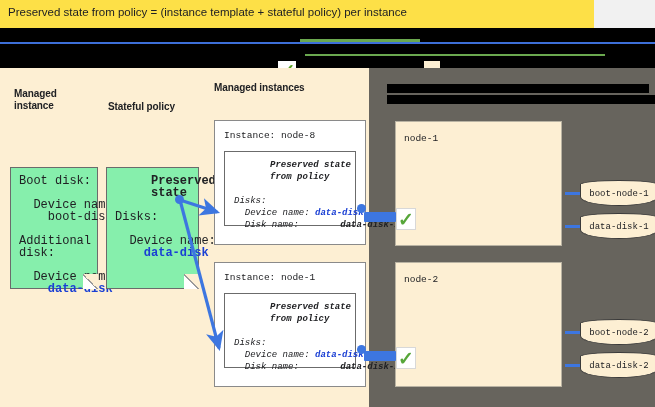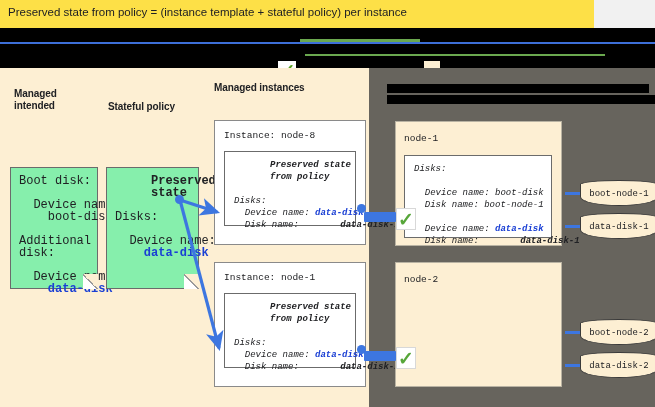--- a/index.html
+++ b/index.html
@@ -181,21 +181,21 @@
   </div>
 
   <div class="panel-left"></div>
 
   <div class="panel-right"></div>
   <div class="panel-right-redact" style="left:387px;top:84px;width:262px;height:9px;"></div>
   <div class="panel-right-redact" style="left:387px;top:95px;width:268px;height:9px;"></div>
 
   <div class="col-head" style="left:14px;top:88px;">
     <div>Managed</div>
-    <div>intended</div>
+    <div>instance</div>
   </div>
 
   <div class="col-head" style="left:108px;top:101px;">
     <div>Stateful policy</div>
   </div>
 
   <div class="col-head" style="left:214px;top:82px;text-align:center;">
     <div>Managed instances</div>
   </div>
 
@@ -241,29 +241,20 @@
     <div class="body"><span class="bold">Preserved state</span>
 <span class="bold">from policy</span>
 
 <span>Disks:</span>
   <span>Device name:</span> <span class="blue">data-disk</span>
   <span>Disk name:</span> <span class="bold">data-disk-2</span></div>
   </div>
 
   <div class="node-card" style="left:395px;top:121px;width:167px;height:125px;"></div>
   <div class="node-label" style="left:404px;top:133px;">node-1</div>
-  <div class="box" style="left:404px;top:155px;width:148px;height:83px;">
-    <div class="body"><span>Disks:</span>
-
-  <span>Device name: boot-disk</span>
-  <span>Disk name: boot-node-1</span>
-
-  <span>Device name:</span> <span class="blue">data-disk</span>
-  <span>Disk name:</span> <span class="bold">data-disk-1</span></div>
-  </div>
 
   <div class="disk-link" style="left:565px;top:192px;width:19px;"></div>
   <div class="disk" style="left:580px;top:180px;">
     <div class="cyl-top"></div>
     <div class="cyl-body"></div>
     <div class="cyl-label">boot-node-1</div>
   </div>
   <div class="disk-link" style="left:565px;top:225px;width:19px;"></div>
   <div class="disk strong" style="left:580px;top:213px;">
     <div class="cyl-top"></div>

